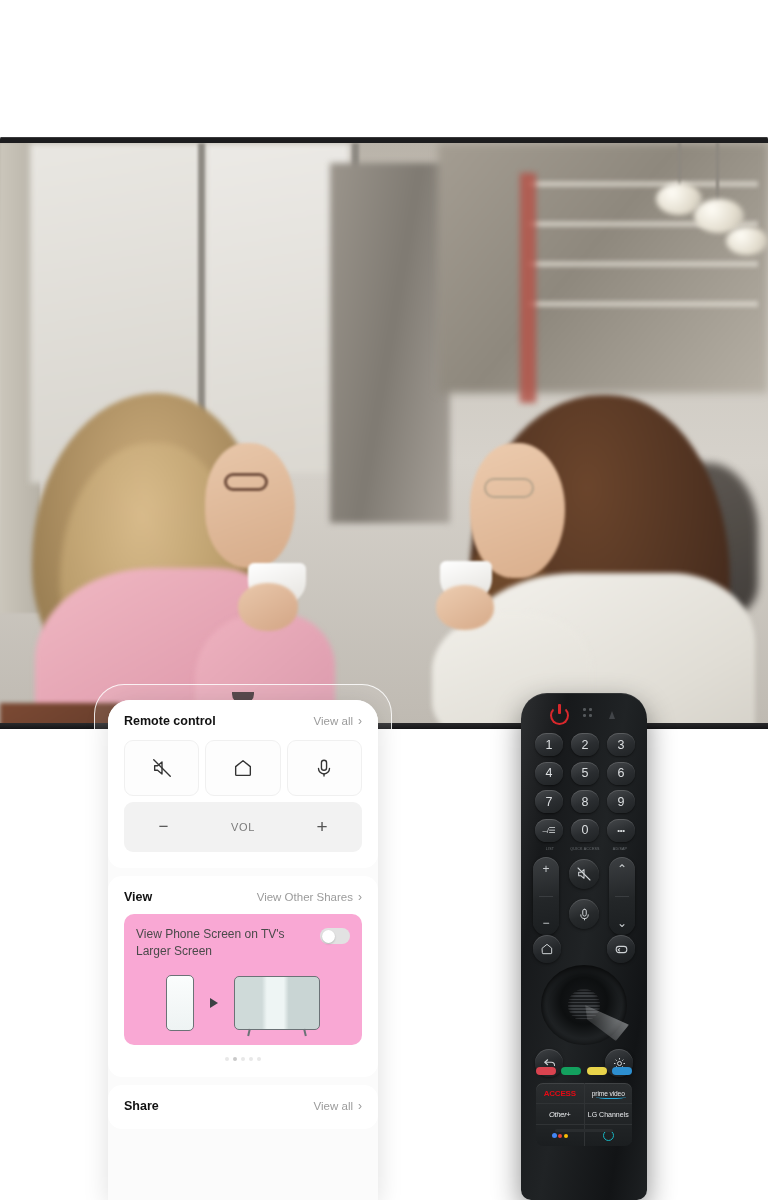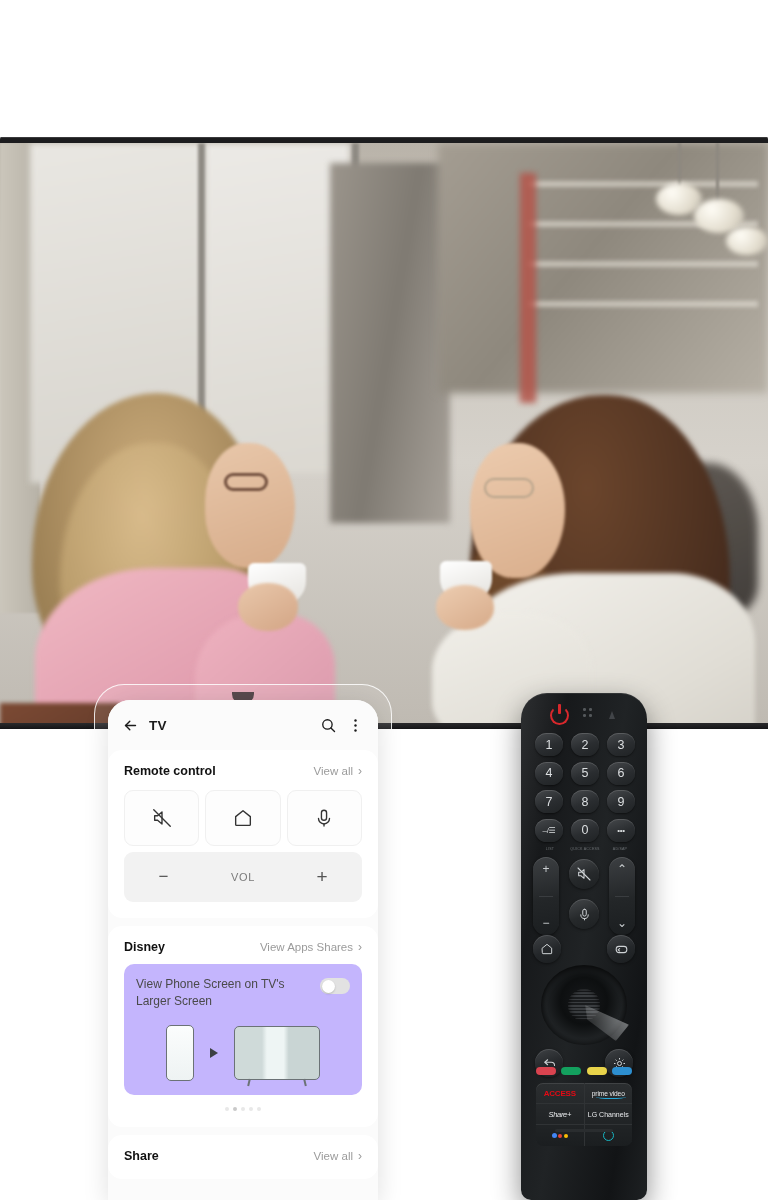--- a/index.html
+++ b/index.html
@@ -125,21 +125,21 @@
   .chev { font-size:12px; color:#9b9b9b; }
 
   .rc-row { display:flex; gap:6px; margin-top:12px; }
   .rc-btn { flex:1; height:56px; background:#fdfdfd; border:1px solid #f0f0f0;
     border-radius:9px; display:flex; align-items:center; justify-content:center; }
   .vol-bar { margin-top:6px; height:50px; background:#f2f2f2; border-radius:9px;
     display:flex; align-items:center; }
   .vol-seg { flex:1; display:flex; align-items:center; justify-content:center;
     font-size:11px; color:#7a7a7a; letter-spacing:.6px; }
 
-  .share-box { margin-top:10px; background:#c4b5fd; border-radius:10px; padding:12px 12px 8px; }
+  .share-box { margin-top:10px; background:#f9a8d4; border-radius:10px; padding:12px 12px 8px; }
   .share-row { display:flex; align-items:flex-start; gap:8px; }
   .share-text { font-size:12px; line-height:1.45; color:#4a4a4a; flex:1; }
   .toggle { width:30px; height:16px; border-radius:8px; background:#e2e2e2;
     position:relative; flex:none; margin-top:2px; }
   .toggle i { position:absolute; left:1.5px; top:1.5px; width:13px; height:13px;
     border-radius:50%; background:#fff; box-shadow:0 1px 2px rgba(0,0,0,.2); }
   .mirror { display:flex; align-items:center; justify-content:center; gap:16px;
     margin-top:14px; padding-bottom:6px; }
   .ph-ill { width:28px; height:56px; border:1.6px solid #6b7276; border-radius:5px;
     background:linear-gradient(180deg,#fbfdfd,#eef3f3); }
@@ -293,43 +293,20 @@
       </div>
     </div>
     <div class="tv-bottom-edge"></div>
   </div>
 
   <div class="ghost"></div>
   <div class="ghost-notch"></div>
 
   <div class="phone">
 
-    <div class="appbar">
-      <span class="ic">
-        <svg width="17" height="17" viewBox="0 0 24 24" fill="none" stroke="#1b1b1b" stroke-width="2" stroke-linecap="round" stroke-linejoin="round">
-          <path d="M19 12H5"></path>
-            <path d="M11 18l-6-6 6-6"></path>
-          </svg>
-      </span>
-      <span class="appbar-title">TV</span>
-      <span class="sp"></span>
-      <span class="ic">
-        <svg width="17" height="17" viewBox="0 0 24 24" fill="none" stroke="#1b1b1b" stroke-width="1.9" stroke-linecap="round">
-          <circle cx="10.5" cy="10.5" r="6.6"></circle>
-            <path d="M15.4 15.4L20.5 20.5"></path>
-          </svg>
-      </span>
-      <span class="ic">
-        <svg width="17" height="17" viewBox="0 0 24 24" fill="#1b1b1b">
-          <circle cx="12" cy="5" r="1.7"></circle>
-            <circle cx="12" cy="12" r="1.7"></circle>
-          <circle cx="12" cy="19" r="1.7"></circle>
-          </svg>
-      </span>
-    </div>
 
     <div class="card">
       <div class="card-head">
         <span class="card-title">Remote control</span>
         <span class="card-link">
           <span>View all</span>
           <span class="chev">›</span>
         </span>
       </div>
 
@@ -366,23 +343,23 @@
         </div>
         <div class="vol-seg">VOL</div>
         <div class="vol-seg">
           <span style="font-size:19px;color:#555">+</span>
         </div>
       </div>
     </div>
 
     <div class="card">
       <div class="card-head">
-        <span class="card-title">Disney</span>
+        <span class="card-title">View</span>
         <span class="card-link">
-          <span>View Apps Shares</span>
+          <span>View Other Shares</span>
           <span class="chev">›</span>
         </span>
       </div>
 
       <div class="share-box">
         <div class="share-row">
           <div class="share-text">View Phone Screen on TV's Larger Screen</div>
           <div class="toggle">
               <i></i>
             </div>
@@ -535,21 +512,21 @@
         <div class="arow">
           <div class="acell">
             <span class="netflix">ACCESS</span>
           </div>
           <div class="acell">
             <span class="prime">prime video</span>
           </div>
         </div>
         <div class="arow">
           <div class="acell">
-            <span class="dsny">Share+</span>
+            <span class="dsny">Other+</span>
           </div>
           <div class="acell">
             <span class="lgch">LG Channels</span>
           </div>
         </div>
         <div class="arow">
           <div class="acell">
             <span class="gassist">
               <i style="background:#4285f4;width:5px;height:5px"></i>
               <i style="background:#ea4335"></i>

